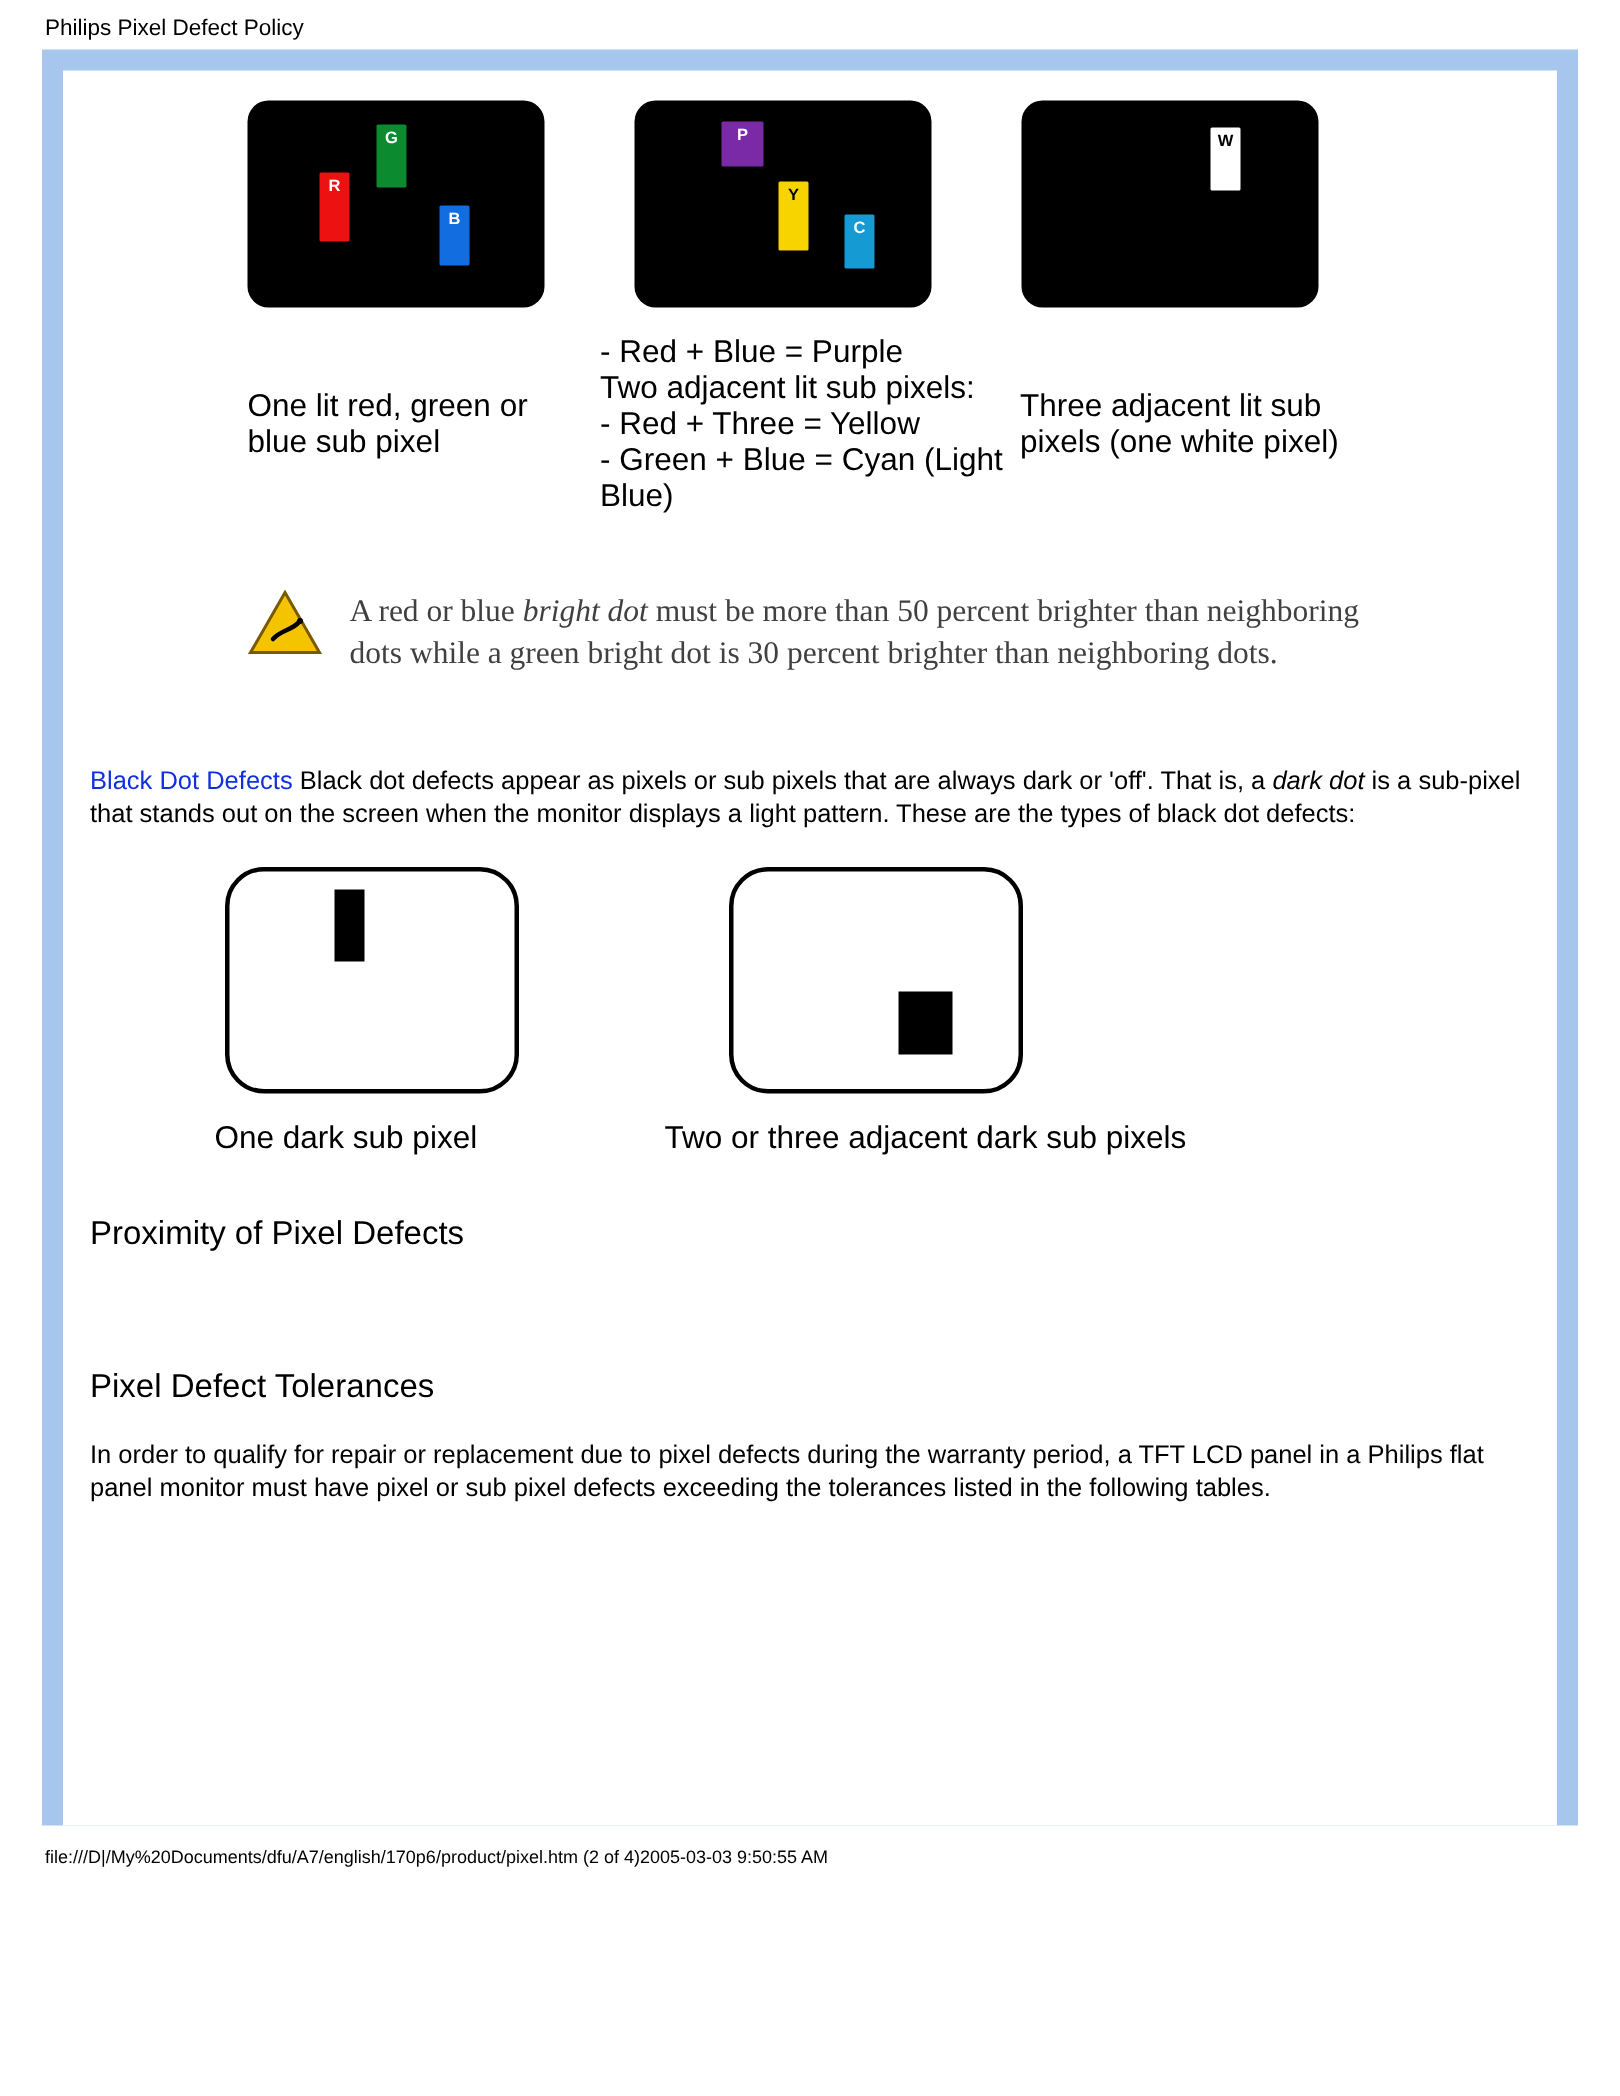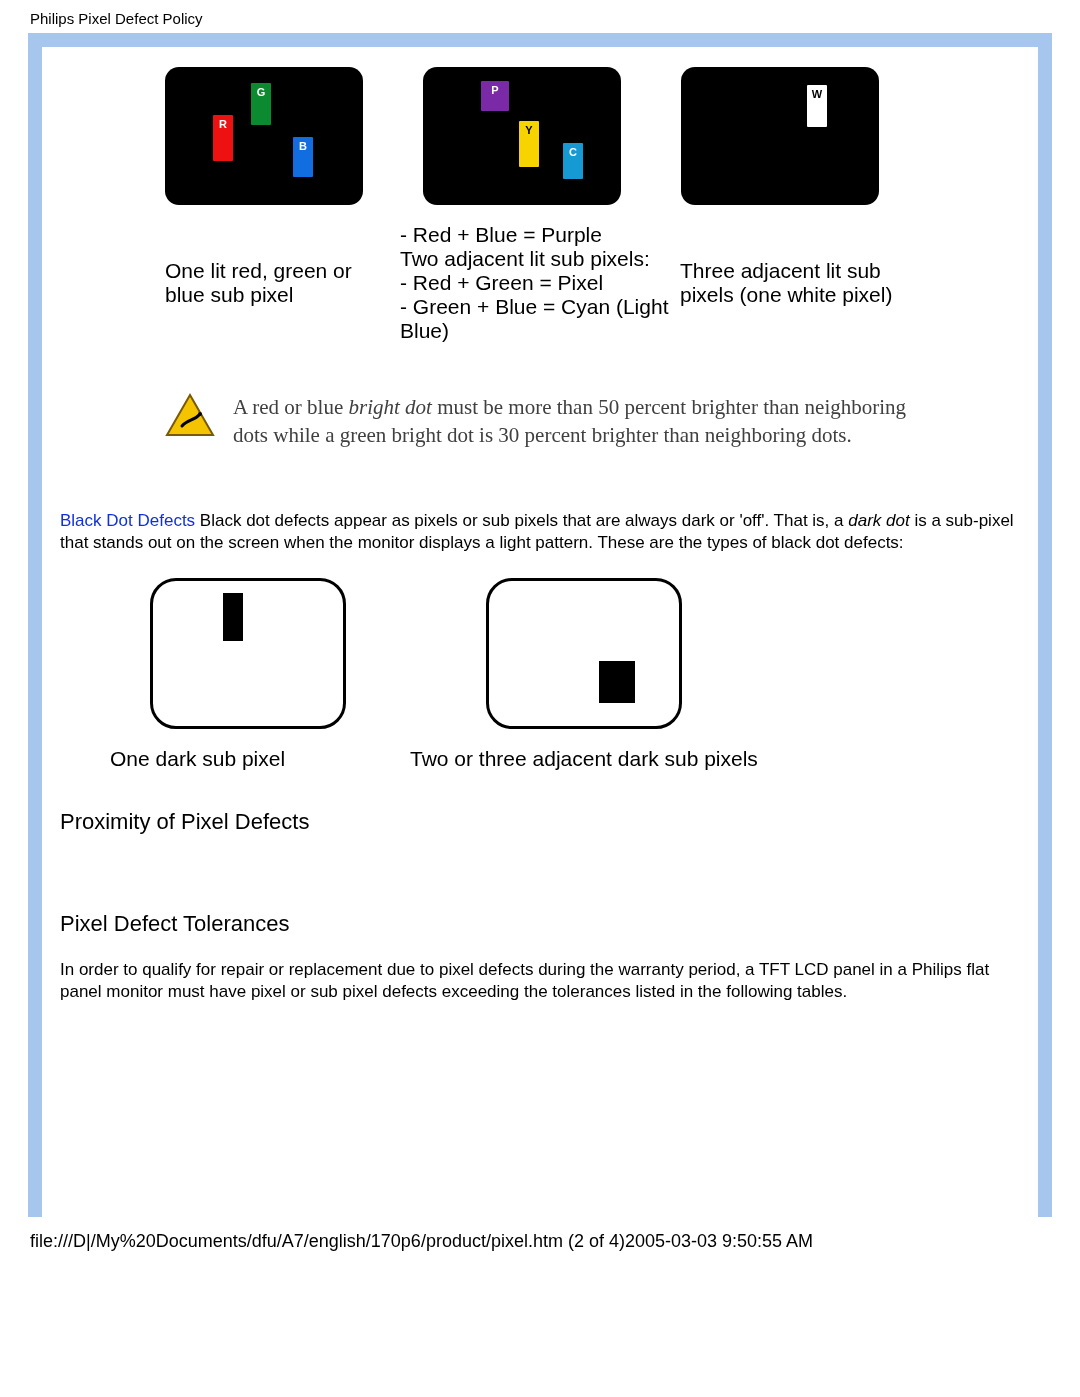--- a/index.html
+++ b/index.html
@@ -114,29 +114,29 @@
   .dark-sub {
     position: absolute;
     background: #000;
   }
   .cap-dark-row {
     display: flex;
     gap: 80px;
     font-size: 21px;
     margin-bottom: 38px;
   }
-  .cap-dark1 { margin-left: 50px; width: 220px; }
+  .cap-dark1 { margin-left: 83px; width: 220px; }
   .cap-dark2 { width: 360px; }
   .section-title {
     font-size: 22px;
     margin: 14px 0 22px 0;
   }
   .footer {
     padding: 14px 0 50px 30px;
-    font-size: 18px;
+    font-size: 12px;
   }
 </style>
 </head>
 <body>
 
 <div class="page-header">Philips Pixel Defect Policy</div>
 
 <div class="blue-frame">
   <div class="white-card">
     <div class="content">
@@ -172,21 +172,21 @@
             <span>W</span>
           </div>
         </div>
       </div>
 
       <div class="cap-row3">
         <div class="cap-col1">One lit red, green or blue sub pixel</div>
         <div class="cap-col2">
           <div>- Red + Blue = Purple</div>
           <div>Two adjacent lit sub pixels:</div>
-          <div>- Red + Green = Pixel</div>
+          <div>- Red + Three = Yellow</div>
           <div>- Green + Blue = Cyan (Light Blue)</div>
         </div>
         <div class="cap-col3">Three adjacent lit sub pixels (one white pixel)</div>
       </div>
 
       <div class="warn-row">
         <div class="warn-icon">
           <svg viewBox="0 0 50 46" width="50" height="46">
             <polygon points="25,2 48,42 2,42" fill="#f5c400" stroke="#7a5a00" stroke-width="2"></polygon>
             <path d="M17 33 C 22 27, 30 27, 34 22" stroke="#000" stroke-width="3" fill="none" stroke-linecap="round"></path>

